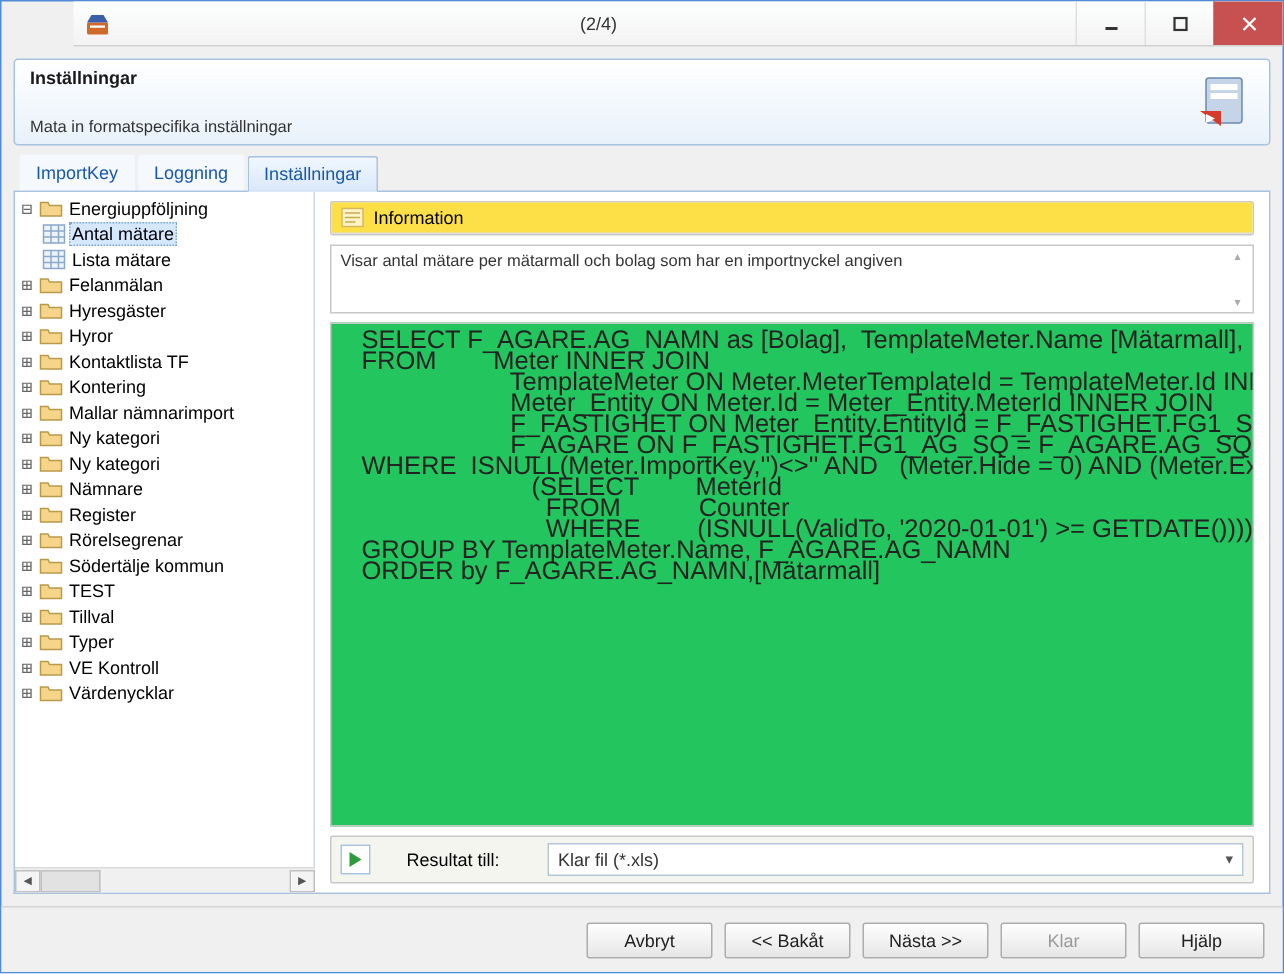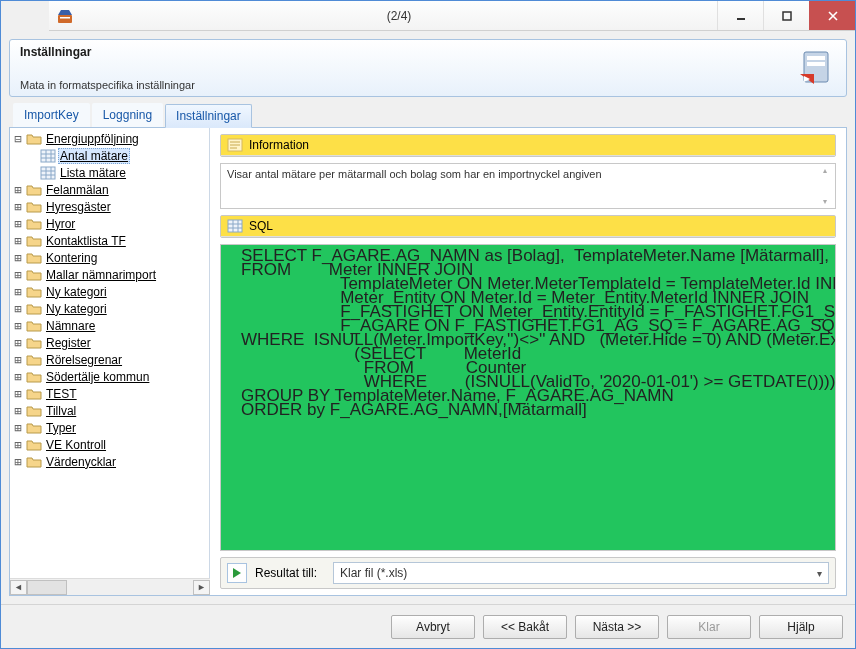--- a/index.html
+++ b/index.html
@@ -16,31 +16,31 @@
   .header .hs { color:#333; font-size:11px; margin-top:20px;}
   .header .bigicon { position:absolute; right:10px; top:8px; width:40px; height:40px;}
   .tabs { display:flex; margin:6px 8px 0 8px; border-bottom:1px solid #a8c3e0; padding-left:4px;}
   .tab { padding:4px 10px; font-size:12px; color:#1858a8; cursor:pointer; border:1px solid transparent; border-bottom:none; margin-right:2px; border-radius:2px 2px 0 0; background:#f5f9fd;}
   .tab.active { background:linear-gradient(#f0f7ff,#dbe9fb); border:1px solid #a8c3e0; border-bottom:1px solid #dbe9fb; position:relative; top:1px;}
   .content { flex:1; display:flex; margin:0 8px 8px 8px; border:1px solid #a8c3e0; border-top:none; background:#fff; overflow:hidden;}
   .tree { width:200px; border-right:1px solid #ccd8e6; overflow:auto; font-size:12px; padding:2px 0;}
   .tnode { white-space:nowrap; height:17px; display:flex; align-items:center; padding-left:2px;}
   .tnode .exp { width:12px; text-align:center; color:#666; font-family:monospace; cursor:pointer;}
   .tnode .ficon { width:16px; height:14px; margin:0 2px; display:inline-flex;}
-  .tnode .lbl { padding:0 2px;text-decoration:underline;}
-  .tnode.child { padding-left:28px;}
+  .tnode .lbl { padding:0 2px;}
+  .tnode.child { padding-left:16px;}
   .tnode.sel .lbl { background:#d6e8ff; border:1px dotted #7aa6d6; padding:0 1px;}
   .right { flex:1; display:flex; flex-direction:column; padding:6px 10px; gap:6px; overflow:hidden;}
   .fieldset { border:1px solid #c8c8c8; border-radius:2px; background:#fff;}
   .fs-head { background:#fde047; border-bottom:1px solid #e0e0da; padding:3px 6px; display:flex; align-items:center; gap:6px;}
   .fs-head .hicon { width:16px; height:14px; display:inline-flex;}
   .infobox { width:100%; border:1px solid #c8c8c8; background:#fff; font-size:11px; color:#333; padding:4px 6px; height:46px; position:relative;}
   .scrollarrows { position:absolute; right:2px; top:2px; bottom:2px; width:10px; display:flex; flex-direction:column; justify-content:space-between; color:#aaa; font-size:8px;}
   .sqlbox { width:100%; flex:1; border:1px solid #c8c8c8; background:#22c55e; font-size:17px; color:#222; padding:4px 20px; white-space:pre; font-family: Tahoma, Arial, sans-serif; overflow:hidden; line-height:14px;}
-  .resultrow { display:flex; align-items:center; gap:8px; border:1px solid #c8c8c8; background:#f5f5f0; padding:4px 6px; border-radius:2px;}
+  .resultrow { display:flex; align-items:center; gap:24px; border:1px solid #c8c8c8; background:#f5f5f0; padding:4px 6px; border-radius:2px;}
   .runbtn { width:20px; height:20px; border:1px solid #a8c3e0; background:#fefefe; display:flex; align-items:center; justify-content:center;}
   .combo { flex:1; height:22px; border:1px solid #b5c6d8; background:#fff; display:flex; align-items:center; justify-content:space-between; padding:0 6px; font-size:12px; color:#333;}
   .combo .dd { color:#555; font-size:10px;}
   .buttons { height:44px; display:flex; align-items:center; justify-content:flex-end; gap:8px; padding:0 12px; background:#f0f0f0; border-top:1px solid #d4d4d4;}
   .btn { min-width:84px; height:24px; border:1px solid #adadad; background:linear-gradient(#fefefe,#e6e6e6); color:#222; font-size:12px; display:flex; align-items:center; justify-content:center; border-radius:2px;}
   .btn.disabled { color:#9a9a9a;}
   .hscroll { height:17px; background:#f0f0f0; border-top:1px solid #dcdcdc; display:flex; align-items:center;}
   .hscroll .arrow { width:17px; height:15px; border:1px solid #c0c0c0; background:#f4f4f4; display:flex; align-items:center; justify-content:center; font-size:9px; color:#555;}
   .hscroll .thumb { width:40px; height:15px; border:1px solid #c0c0c0; background:#e2e2e2; margin-left:0;}
   .hscroll .track { flex:1;}
@@ -315,34 +315,20 @@
         </div>
       </div>
       <div class="infobox">
         <span>Visar antal mätare per mätarmall och bolag som har en importnyckel angiven</span>
         <div class="scrollarrows">
             <span>▴</span>
             <span>▾</span>
           </div>
       </div>
 
-      <div class="fieldset">
-        <div class="fs-head">
-          <span class="hicon">
-              <svg viewBox="0 0 16 14">
-                <rect x="1" y="1" width="14" height="12" fill="#eef3fa" stroke="#8aa8c8"></rect>
-                <line x1="1" y1="5" x2="15" y2="5" stroke="#8aa8c8"></line>
-                <line x1="1" y1="9" x2="15" y2="9" stroke="#8aa8c8"></line>
-                <line x1="6" y1="1" x2="6" y2="13" stroke="#8aa8c8"></line>
-                <line x1="11" y1="1" x2="11" y2="13" stroke="#8aa8c8"></line>
-              </svg>
-            </span>
-          <span>SQL</span>
-        </div>
-      </div>
       <div class="sqlbox">SELECT F_AGARE.AG_NAMN as [Bolag],  TemplateMeter.Name [Mätarmall],  COUNT(Meter.Id) AS [Antal mätare]
 FROM        Meter INNER JOIN
                      TemplateMeter ON Meter.MeterTemplateId = TemplateMeter.Id INNER JOIN
                      Meter_Entity ON Meter.Id = Meter_Entity.MeterId INNER JOIN
                      F_FASTIGHET ON Meter_Entity.EntityId = F_FASTIGHET.FG1_SQ INNER JOIN
                      F_AGARE ON F_FASTIGHET.FG1_AG_SQ = F_AGARE.AG_SQ
 WHERE  ISNULL(Meter.ImportKey,'')&lt;&gt;'' AND   (Meter.Hide = 0) AND (Meter.Exclude = 0) AND (Meter.Id IN
                         (SELECT        MeterId
                           FROM           Counter
                           WHERE        (ISNULL(ValidTo, '2020-01-01') &gt;= GETDATE())))

